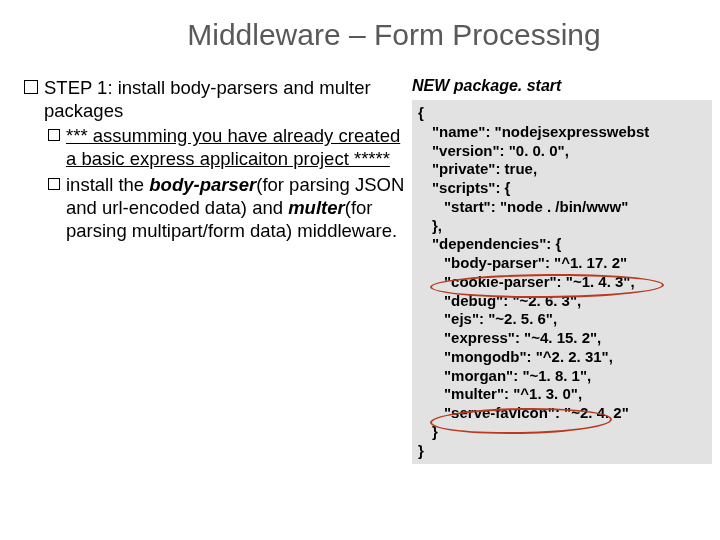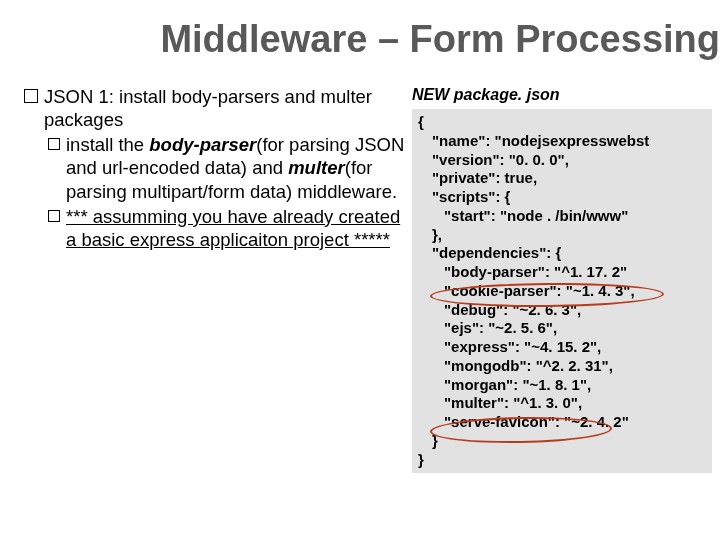--- a/index.html
+++ b/index.html
@@ -6,24 +6,24 @@
   body {
     width: 720px;
     height: 540px;
     background: #fff;
     font-family: Arial, Helvetica, sans-serif;
     color: #000;
     position: relative;
     overflow: hidden;
   }
   .slide-title {
-    font-size: 38px;
-    font-weight: 700;
+    font-size: 30px;
+    font-weight: 400;
     color: #595959;
-    text-align: right;
+    text-align: center;
     padding: 18px 0 0 68px;
     letter-spacing: 0px;
   }
   .content {
     display: flex;
     flex-direction: row;
     padding: 24px 0 0 24px;
   }
   .left-col {
     width: 388px;
@@ -114,47 +114,47 @@
 <body>
 
 <div class="slide-title">Middleware – Form Processing</div>
 
 <div class="content">
 
   <div class="left-col">
 
     <div class="item1">
       <span class="bullet"></span>
-      <span class="txt">JSON 1: install body-parsers and multer packages</span>
+      <span class="txt">STEP 1: install body-parsers and multer packages</span>
     </div>
 
     <div class="sub">
 
       <div class="row">
         <span class="bullet-sm"></span>
-        <span class="txt">
-          <span> install the </span><span class="boldit">body-parser</span><span>(for parsing JSON and url-encoded data) and </span><span class="boldit">multer</span><span>(for parsing multipart/form data) middleware.</span>
-        </span>
+        <span class="txt underline">*** assumming you have already created a basic express applicaiton project *****</span>
       </div>
 
       <div class="row">
         <span class="bullet-sm"></span>
-        <span class="txt underline">*** assumming you have already created a basic express applicaiton project *****</span>
+        <span class="txt">
+          <span> install the </span><span class="boldit">body-parser</span><span>(for parsing JSON and url-encoded data) and </span><span class="boldit">multer</span><span>(for parsing multipart/form data) middleware.</span>
+        </span>
       </div>
 
       <div class="gap"></div>
 
 
     </div>
 
 
   </div>
 
   <div class="right-col">
-    <div class="new-label">NEW package. json</div>
+    <div class="new-label">NEW package. start</div>
     <div class="json-box">
       <div class="json-line">{</div>
       <div class="json-line ind1">"name": "nodejsexpresswebst</div>
       <div class="json-line ind1">"version": "0. 0. 0",</div>
       <div class="json-line ind1">"private": true,</div>
       <div class="json-line ind1">"scripts": {</div>
       <div class="json-line ind2">"start": "node . /bin/www"</div>
       <div class="json-line ind1">},</div>
       <div class="json-line ind1">"dependencies": {</div>
       <div class="json-line ind2">"body-parser": "^1. 17. 2"</div>

